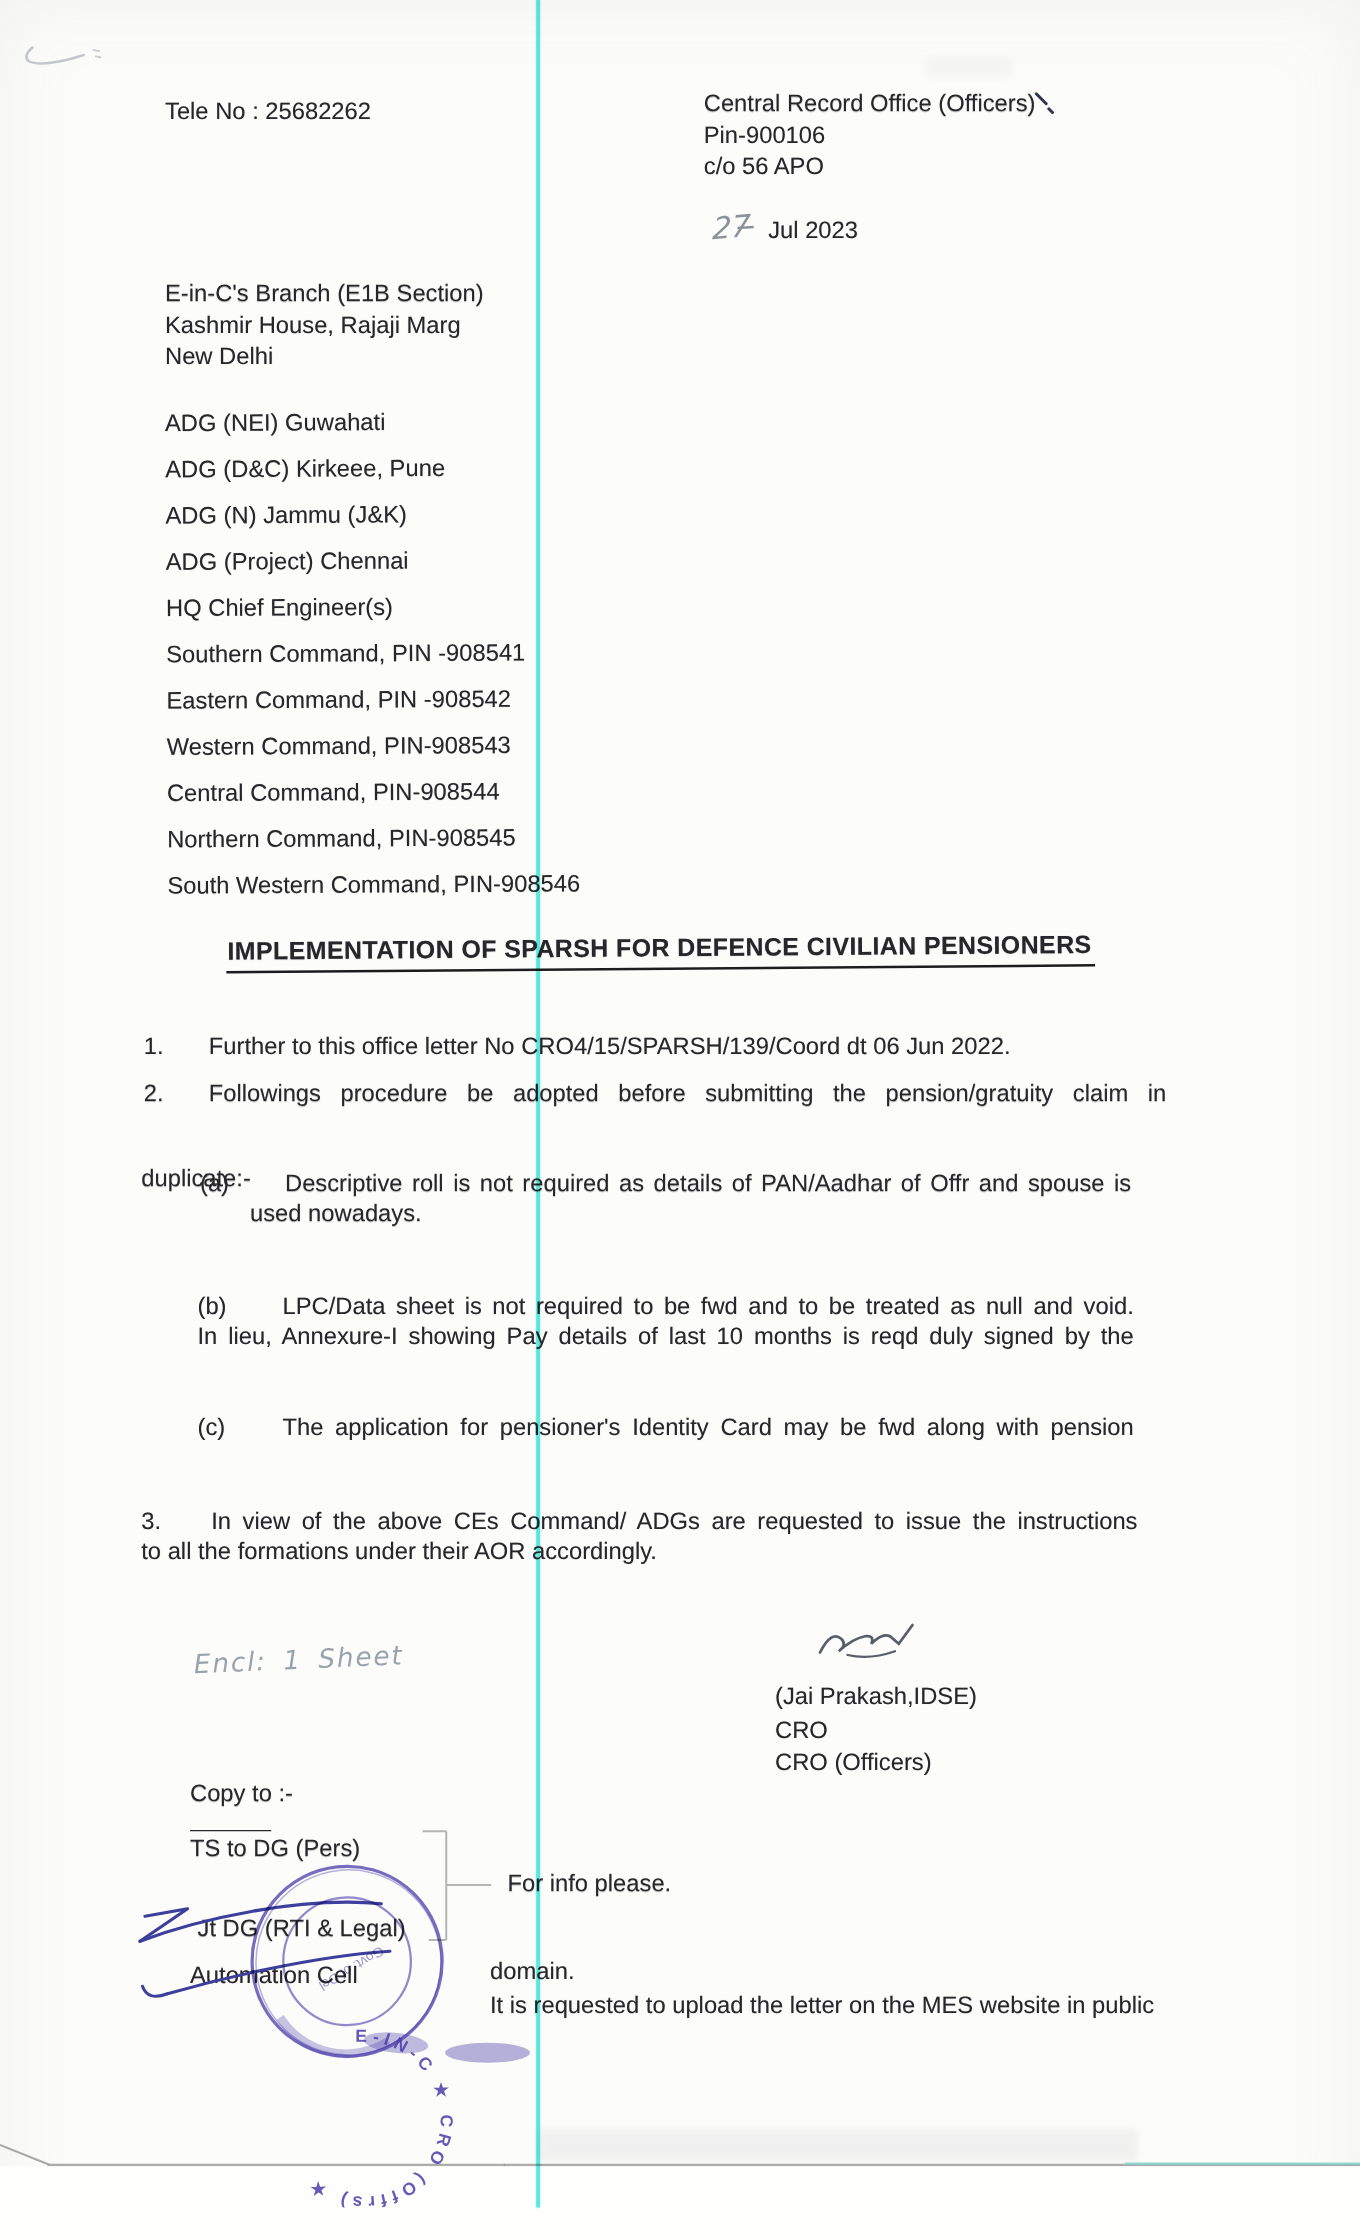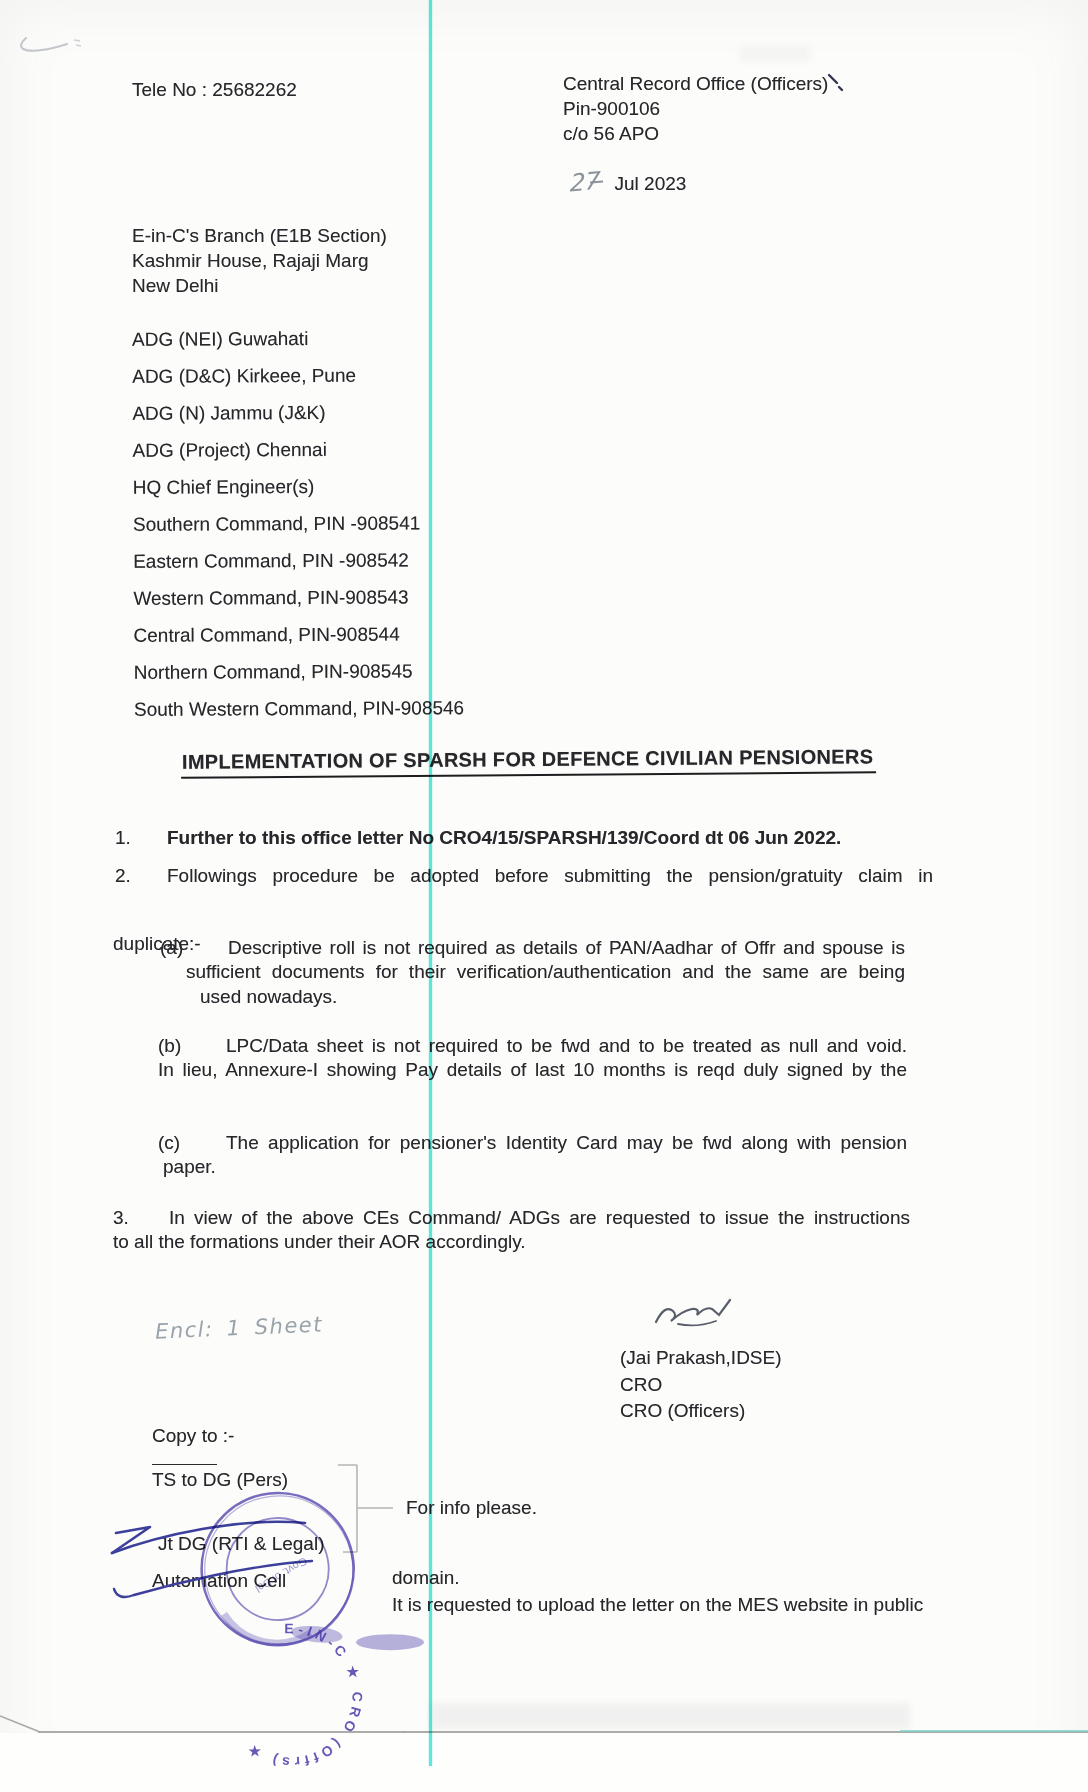--- a/index.html
+++ b/index.html
@@ -9,21 +9,21 @@
     font-family:"Liberation Sans", sans-serif;
     color:#27272b;
     box-shadow: inset 0 0 60px rgba(150,150,145,0.10);
   }
   .t{ position:absolute; font-size:19px; line-height:24.4px;
       text-shadow:0 0.2px 0.6px rgba(50,50,55,.35); white-space:nowrap; }
   .wrap{ white-space:normal; }
   .pline{ position:absolute; display:flex; }
   .pnum{ flex:0 0 52px; }
   .ptext{ flex:1; text-align:justify; text-align-last:justify; }
-  .ptext.natural{ text-align:center; text-align-last:left;font-weight:bold; }
+  .ptext.natural{ text-align:center; text-align-last:left; }
   .sub{ position:absolute; left:160px; width:745px; }
   .subline{ display:flex; }
   .sublabel{ flex:0 0 68px; }
   .jl{ text-align:justify; text-align-last:justify; }
   .addr-item{ height:37px; }
   .subject{
     position:absolute; left:181px; top:748px;
     font-size:20px; font-weight:bold; letter-spacing:.3px;
     border-bottom:2.2px solid #1d1d1f; padding:0 3px 3px 1px;
     transform:rotate(-0.45deg); white-space:nowrap;
@@ -104,38 +104,36 @@
       <span class="ptext">Followings procedure be adopted before submitting the pension/gratuity claim in</span>
     </div>
     <div style="margin-left:-2px;margin-top:44px;">duplicate:-</div>
   </div>
 
   <div class="sub t wrap" style="top:936px;white-space:normal;">
     <div class="subline">
       <span class="sublabel">(a)</span>
       <span class="ptext">Descriptive roll is not required as details of PAN/Aadhar of Offr and spouse is</span>
     </div>
-    <div class="jl" style="margin-left:26px;">sufficient documents for their verification/authentication and the same are being</div>
     <div style="margin-left:40px;">used nowadays.</div>
   </div>
 
   <div class="sub t wrap" style="top:1034px;left:158px;width:749px;white-space:normal;">
     <div class="subline">
       <span class="sublabel">(b)</span>
       <span class="ptext">LPC/Data sheet is not required to be fwd and to be treated as null and void.</span>
     </div>
     <div class="jl">In lieu, Annexure-I showing Pay details of last 10 months is reqd duly signed by the</div>
   </div>
 
   <div class="sub t wrap" style="top:1131px;left:158px;width:749px;white-space:normal;">
     <div class="subline">
       <span class="sublabel">(c)</span>
       <span class="ptext">The application for pensioner's Identity Card may be fwd along with pension</span>
     </div>
-    <div style="margin-left:5px;">paper.</div>
   </div>
 
   <div class="t wrap" style="left:113px;top:1206px;width:797px;white-space:normal;">
     <div class="subline">
       <span class="pnum" style="flex-basis:56px">3.</span>
       <span class="ptext">In view of the above CEs Command/ ADGs are requested to issue the instructions</span>
     </div>
     <div>to all the formations under their AOR accordingly.</div>
   </div>
 

